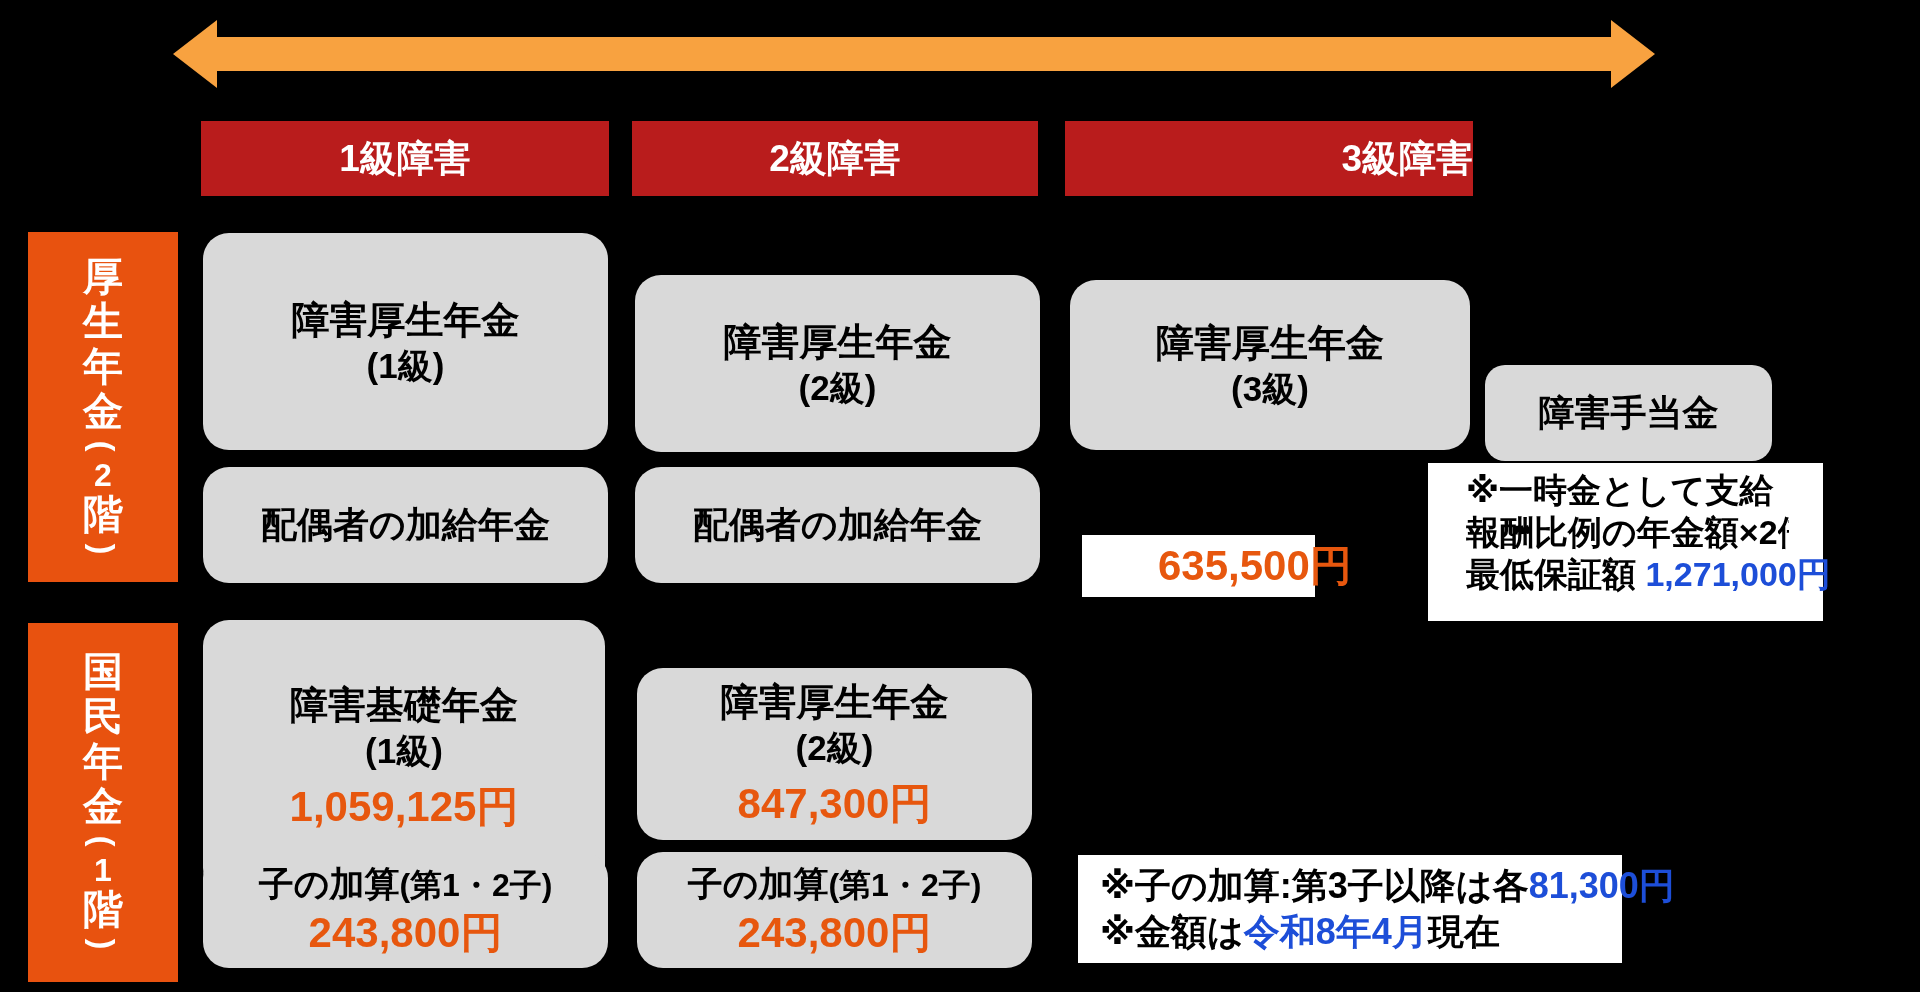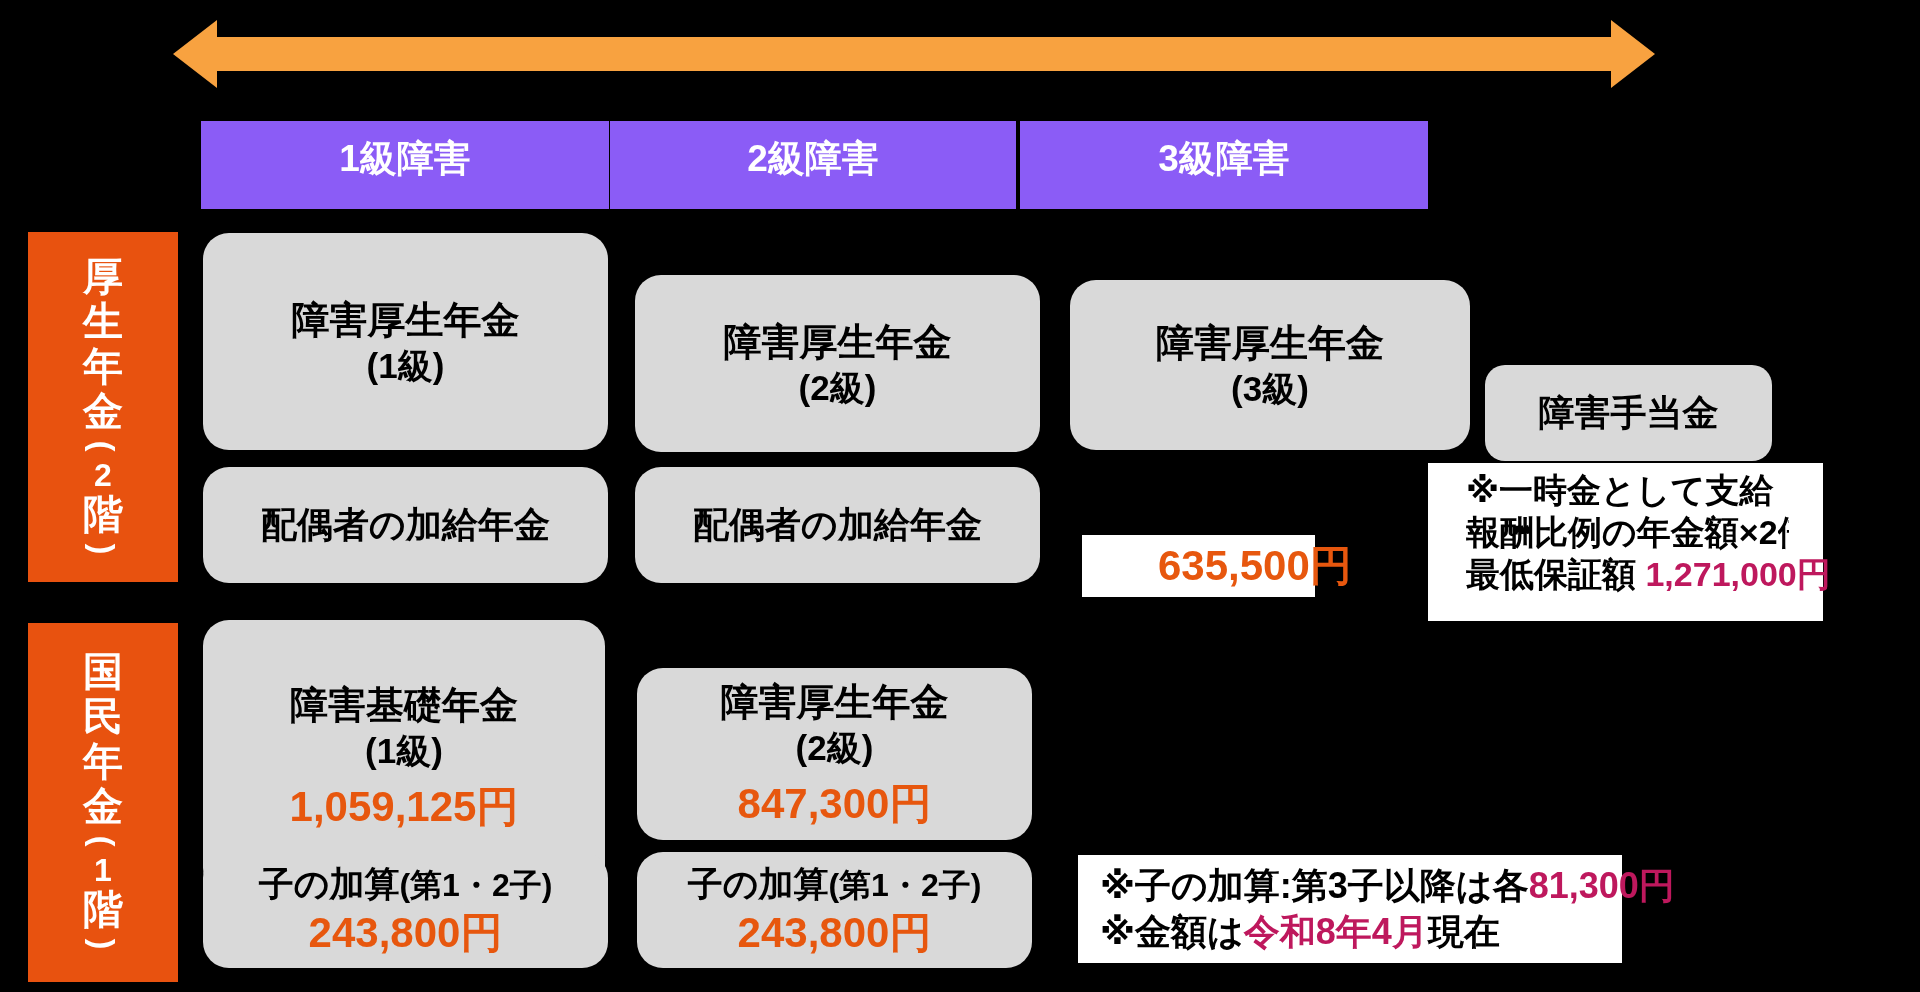--- a/index.html
+++ b/index.html
@@ -8,26 +8,26 @@
     font-family:"Liberation Sans","DejaVu Sans",sans-serif;
     -webkit-font-smoothing:antialiased;
   }
   
   .arrow-shaft{position:absolute;left:213px;top:37px;width:1402px;height:34px;background:#F8A240;}
   .arrow-head{position:absolute;width:0;height:0;border-top:34px solid transparent;border-bottom:34px solid transparent;}
   .arrow-head.left{left:173px;top:20px;border-right:44px solid #F8A240;}
   .arrow-head.right{left:1611px;top:20px;border-left:44px solid #F8A240;}
   
   .col-header{
-    position:absolute;top:121px;height:88px;background:#8b5cf6;color:#fff;
+    position:absolute;top:121px;height:75px;background:#b91c1c;color:#fff;
     font-size:37px;font-weight:bold;text-align:center;line-height:75px;
   }
   #hdr1{left:201px;width:408px;}
-  #hdr2{left:610px;width:406px;}
-  #hdr3{left:1020px;width:408px;}
+  #hdr2{left:632px;width:406px;}
+  #hdr3{left:1065px;width:408px;text-align:right;}
   
   .vband{
     position:absolute;left:28px;width:150px;background:#E8520F;color:#fff;
     display:flex;flex-direction:column;align-items:center;justify-content:center;
     font-weight:bold;
   }
   #band-kosei{top:232px;height:350px;}
   #band-kokumin{top:623px;height:359px;}
   .vband .k{display:block;font-size:40px;line-height:45px;height:45px;}
   .vband .d{display:block;font-size:32px;line-height:34px;height:34px;}
@@ -61,21 +61,21 @@
   }
   
   .note{
     position:absolute;background:#fff;color:#000;font-weight:bold;overflow:visible;
   }
   #note-teate{left:1428px;top:463px;width:395px;height:158px;padding-top:6px;box-sizing:border-box;}
   #note-teate .line{padding-left:38px;font-size:34px;line-height:42px;white-space:nowrap;}
   .clip-partial{display:inline-block;width:11px;overflow:hidden;white-space:nowrap;vertical-align:top;}
   #note-bottom{left:1078px;top:855px;width:544px;height:108px;padding-top:8px;box-sizing:border-box;}
   #note-bottom .line{padding-left:22px;font-size:36px;line-height:46px;white-space:nowrap;}
-  .oj{color:#be185d;}
+  .oj{color:#1d4ed8;}
 </style>
 </head>
 <body>
 
 <div id="stage">
 
   <div>
     <div class="arrow-head left"></div>
     <div class="arrow-shaft"></div>
     <div class="arrow-head right"></div>

